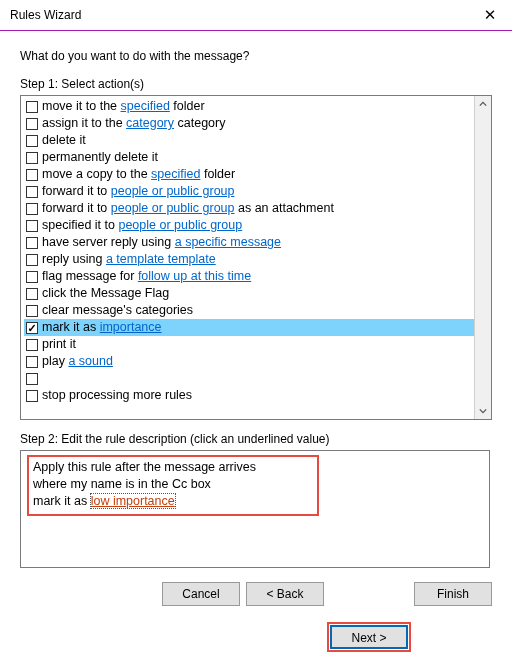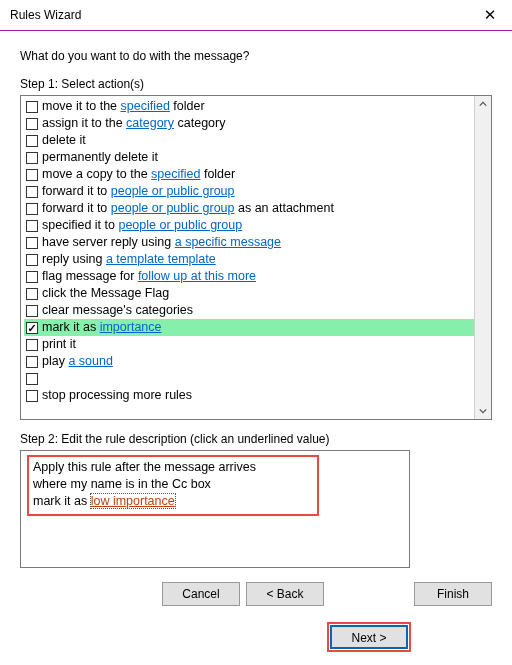--- a/index.html
+++ b/index.html
@@ -88,21 +88,21 @@
   }
   .action-row {
     display: flex;
     align-items: center;
     gap: 4px;
     padding: 0 2px;
     height: 17px;
     white-space: nowrap;
   }
   .action-row.selected {
-    background: #86efac;
+    background: #7dd3fc;
   }
   .chk {
     width: 12px;
     height: 12px;
     border: 1px solid #333;
     box-sizing: border-box;
     background: #fff;
     display:flex;
     align-items:center;
     justify-content:center;
@@ -119,21 +119,21 @@
   .txt .plain { }
   .txt .link {
     color: #0066cc;
     text-decoration: underline;
   }
 
   
   .step2 { margin-top: 12px; }
   .desc-box {
     border: 1px solid #7a7a7a;
-    width: 390px;
+    width: 470px;
     height: 118px;
     padding: 4px 6px;
     box-sizing: border-box;
     font-size: 12.5px;
     line-height: 17px;
   }
   .desc-highlight {
     border: 2px solid #e74a3f;
     padding: 2px 4px 4px 4px;
     display: inline-block;
@@ -221,21 +221,21 @@
         <div class="action-row">
           <span class="chk"></span>
           <span class="txt"><span class="plain">have server reply using </span><span class="link">a specific message</span></span>
         </div>
         <div class="action-row">
           <span class="chk"></span>
           <span class="txt"><span class="plain">reply using </span><span class="link">a template template</span></span>
         </div>
         <div class="action-row">
           <span class="chk"></span>
-          <span class="txt"><span class="plain">flag message for </span><span class="link">follow up at this more</span></span>
+          <span class="txt"><span class="plain">flag message for </span><span class="link">follow up at this time</span></span>
         </div>
         <div class="action-row">
           <span class="chk"></span>
           <span class="txt"><span class="plain">click the Message Flag</span></span>
         </div>
         <div class="action-row">
           <span class="chk"></span>
           <span class="txt"><span class="plain">clear message's categories</span></span>
         </div>
         <div class="action-row selected">

